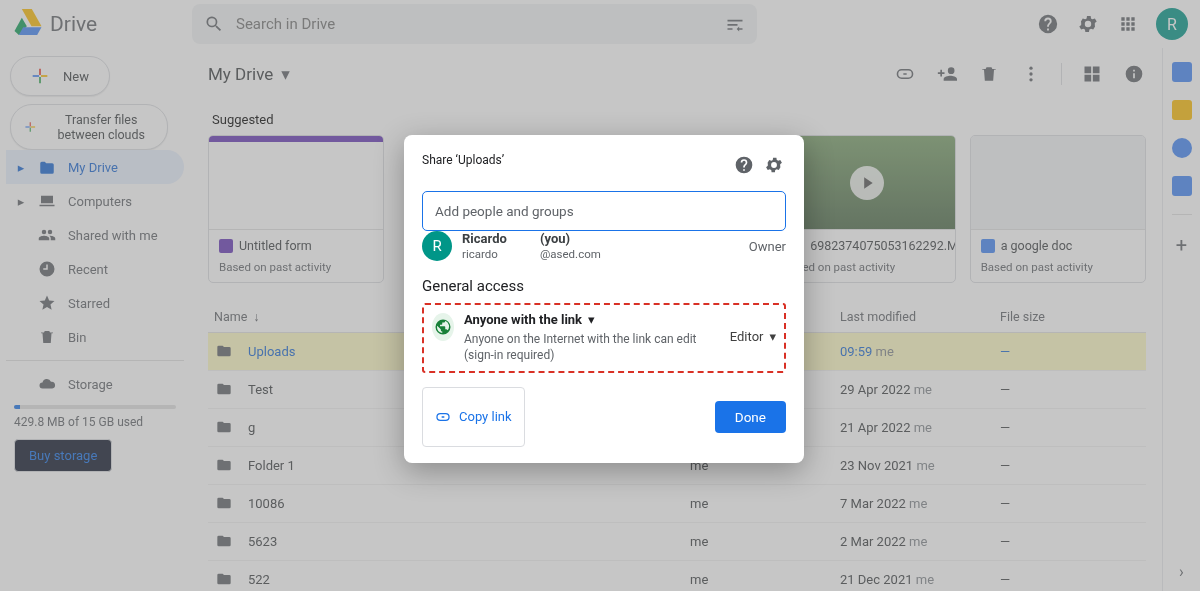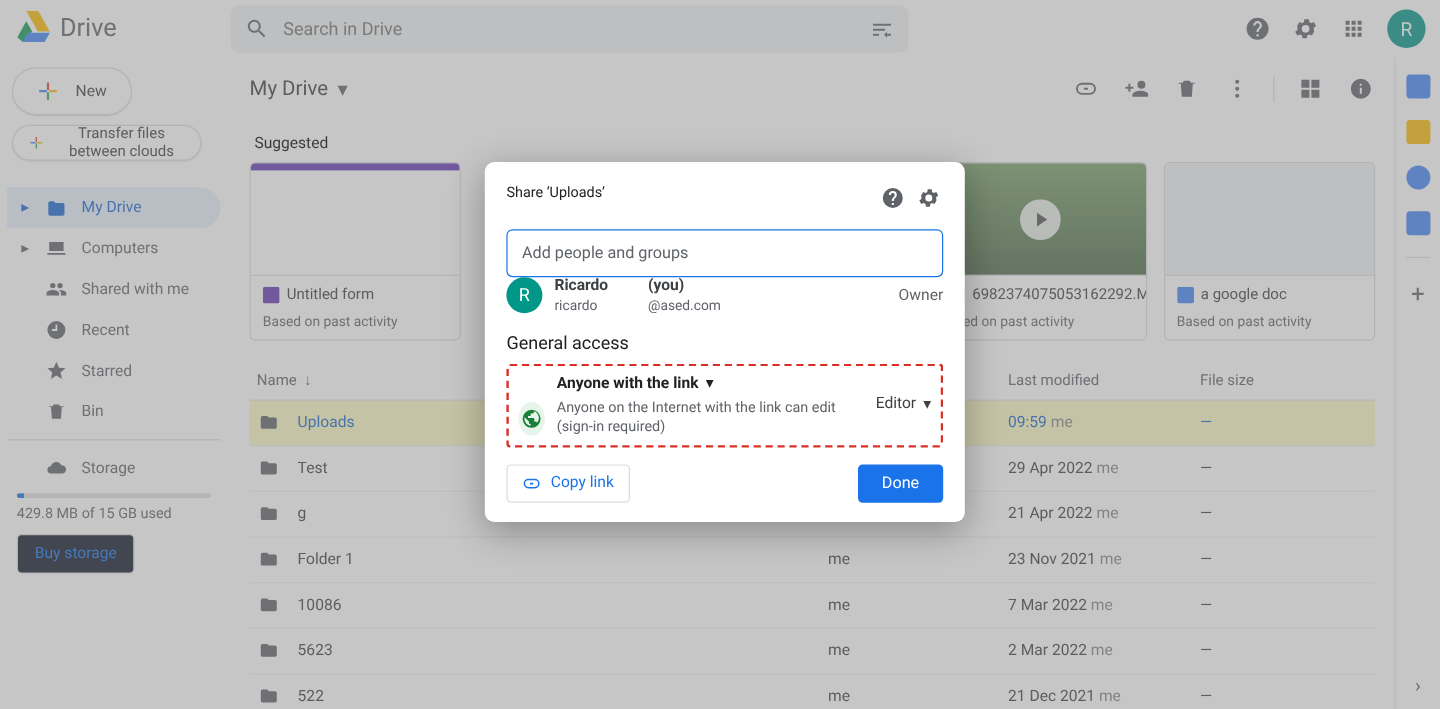--- a/index.html
+++ b/index.html
@@ -14,21 +14,21 @@
   .search-bar input { flex:1; border:none; background:transparent; font-size:15px; outline:none; }
   .hdr-right { margin-left:auto; display:flex; align-items:center; gap:16px; color:#5f6368; }
   .icon-btn { width:24px; height:24px; display:flex; align-items:center; justify-content:center; cursor:pointer; }
   .avatar { width:32px; height:32px; border-radius:50%; background:#009688; color:#fff; display:flex; align-items:center; justify-content:center; font-size:16px; }
 
   
   .main { display:flex; height:calc(591px - 48px); }
   .sidebar { width:190px; padding:8px 6px 8px 6px; border-right:0; }
   .pill-btn { display:flex; align-items:center; gap:12px; height:40px; border:1px solid #dadce0; border-radius:22px; background:#fff; padding:0 18px; font-size:13px; color:#3c4043; cursor:pointer; box-shadow:0 1px 1px rgba(0,0,0,.08); margin-left:4px;}
   .new-btn { width:100px; margin-bottom:8px; }
-  .transfer-btn { width:158px; height:30px; text-align:center; line-height:1.2; gap:10px; font-size:12.5px; padding:0 12px; margin-bottom:22px;}
+  .transfer-btn { width:158px; height:46px; text-align:center; line-height:1.2; gap:10px; font-size:12.5px; padding:0 12px; margin-bottom:0;}
   .nav-item { display:flex; align-items:center; height:34px; padding:0 10px 0 10px; border-radius:0 18px 18px 0; font-size:13px; color:#5f6368; gap:12px; cursor:pointer; }
   .nav-item .chev{width:10px;display:inline-flex;justify-content:center;color:#5f6368}
   .nav-item.active { background:#e8f0fe; color:#1967d2; }
   .nav-item.active .chev, .nav-item.active svg{color:#1967d2;fill:#1967d2}
   .nav-sep{height:1px;background:#e0e0e0;margin:6px 0 6px 0}
   .storage-bar{height:4px;background:#e0e0e0;border-radius:2px;margin:4px 8px 6px 8px;overflow:hidden}
   .storage-bar>div{height:100%;width:4%;background:#1a73e8}
   .storage-text{font-size:12px;color:#5f6368;padding:0 8px 10px 8px}
   .buy-btn{margin:0 8px;border:1px solid #dadce0;background:#0f172a;color:#1a73e8;font-size:13px;padding:8px 14px;border-radius:4px;cursor:pointer}
 
@@ -61,27 +61,27 @@
   .dlg-title{display:flex;align-items:flex-start;gap:6px;font-size:12px;color:#202124;margin-bottom:14px}
   .dlg-title .sp{flex:1}
   .share-input{width:100%;height:40px;border:1px solid #1a73e8;border-radius:5px;padding:0 12px;font-size:13.5px;outline:none}
   .share-input::placeholder{color:#5f6368}
   .sect-h{font-size:15px;color:#202124;margin:16px 0 8px 0}
   .person{display:flex;align-items:center;gap:10px;font-size:13px;color:#3c4043}
   .person .av{width:30px;height:30px;border-radius:50%;background:#009688;color:#fff;display:flex;align-items:center;justify-content:center;font-size:15px}
   .person .col{display:flex;flex-direction:column;gap:1px;min-width:68px}
   .person .sub{font-size:11.5px;color:#5f6368}
   .person .role{margin-left:auto;font-size:13px;color:#5f6368}
-  .ga-box{position:relative;border:2px dashed #d93025;border-radius:3px;padding:6px 8px 8px 8px;display:flex;align-items:flex-end;gap:10px}
+  .ga-box{position:relative;border:2px dashed #d93025;border-radius:3px;padding:6px 8px 8px 8px;display:flex;align-items:flex-start;gap:10px}
   .globe{width:28px;height:28px;border-radius:50%;background:#e6f4ea;display:flex;align-items:center;justify-content:center;color:#188038;font-size:16px;margin-top:2px}
   .ga-txt{font-size:12px;color:#5f6368;line-height:1.35}
   .ga-txt .line1{font-size:13px;color:#202124;display:flex;align-items:center;gap:6px;margin-bottom:2px}
   .role-dd{margin-left:auto;font-size:13px;color:#404040;display:flex;align-items:center;gap:6px;align-self:center}
   .dlg-foot{display:flex;align-items:center;margin-top:14px}
-  .copy-link{display:flex;align-items:center;gap:8px;border:1px solid #dadce0;background:#fff;color:#1a73e8;font-size:13px;padding:7px 12px;border-radius:4px;cursor:pointer}
+  .copy-link{display:flex;align-items:center;gap:8px;border:1px solid #dadce0;background:#fff;color:#1a73e8;font-size:13px;padding:21px 12px;border-radius:4px;cursor:pointer}
   .done-btn{margin-left:auto;background:#1a73e8;color:#fff;border:none;font-size:13.5px;padding:8px 20px;border-radius:4px;cursor:pointer}
 
   svg{display:block}
   .gray{fill:#5f6368}
 </style>
 </head>
 <body>
 
 <div class="header">
   <div class="drive-logo">

